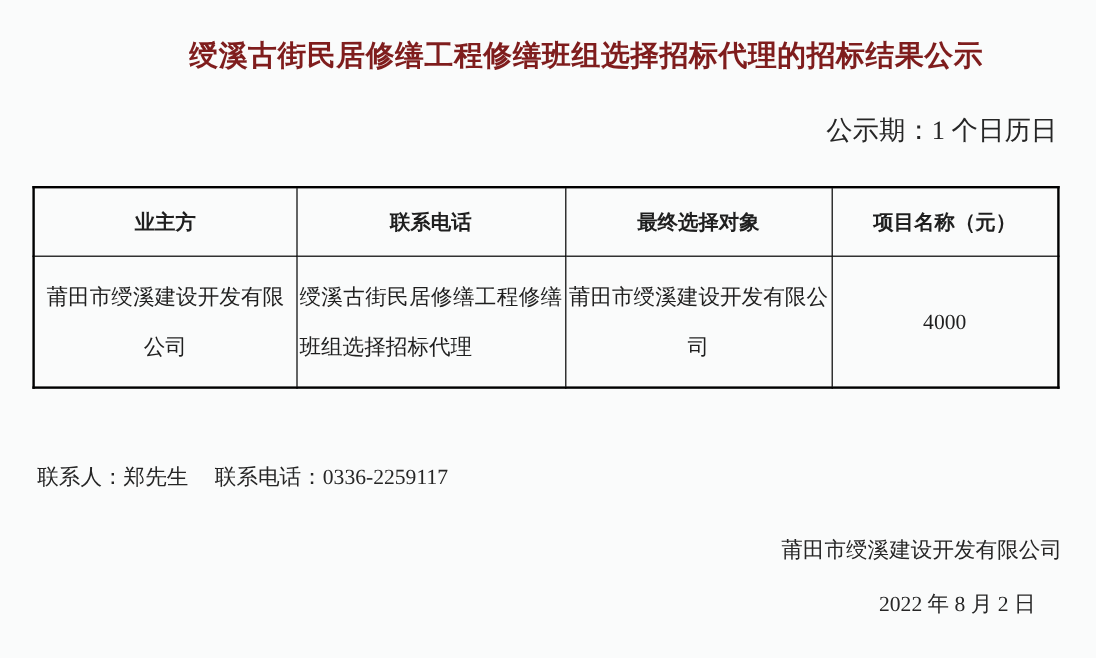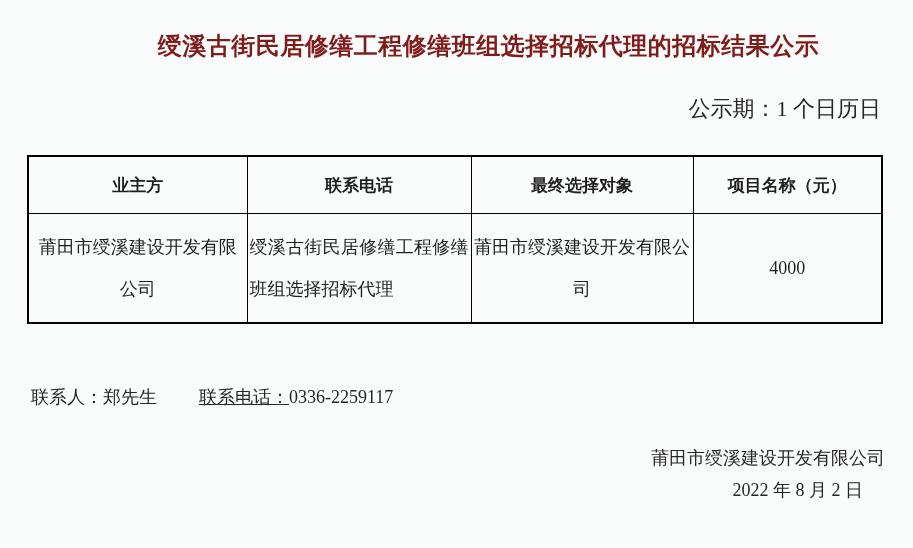--- a/index.html
+++ b/index.html
@@ -75,32 +75,31 @@
     text-align: justify;
     text-justify: inter-ideograph;
   }
   .contact-line {
     position: absolute;
     top: 385px;
     left: 31px;
     font-size: 18px;
   }
   .contact-line .phone-part {
-    margin-left: 42px;
-    text-decoration: underline;
+    margin-left: 22px;
   }
   .issuer-line {
     position: absolute;
     top: 446px;
     right: 28px;
     font-size: 18px;
   }
   .date-line {
     position: absolute;
-    top: 478px;
+    top: 491px;
     right: 50px;
     font-size: 18px;
   }
 </style>
 </head>
 <body>
 
 <div class="page">
 
   <div class="doc-title">绶溪古街民居修缮工程修缮班组选择招标代理的招标结果公示</div>

